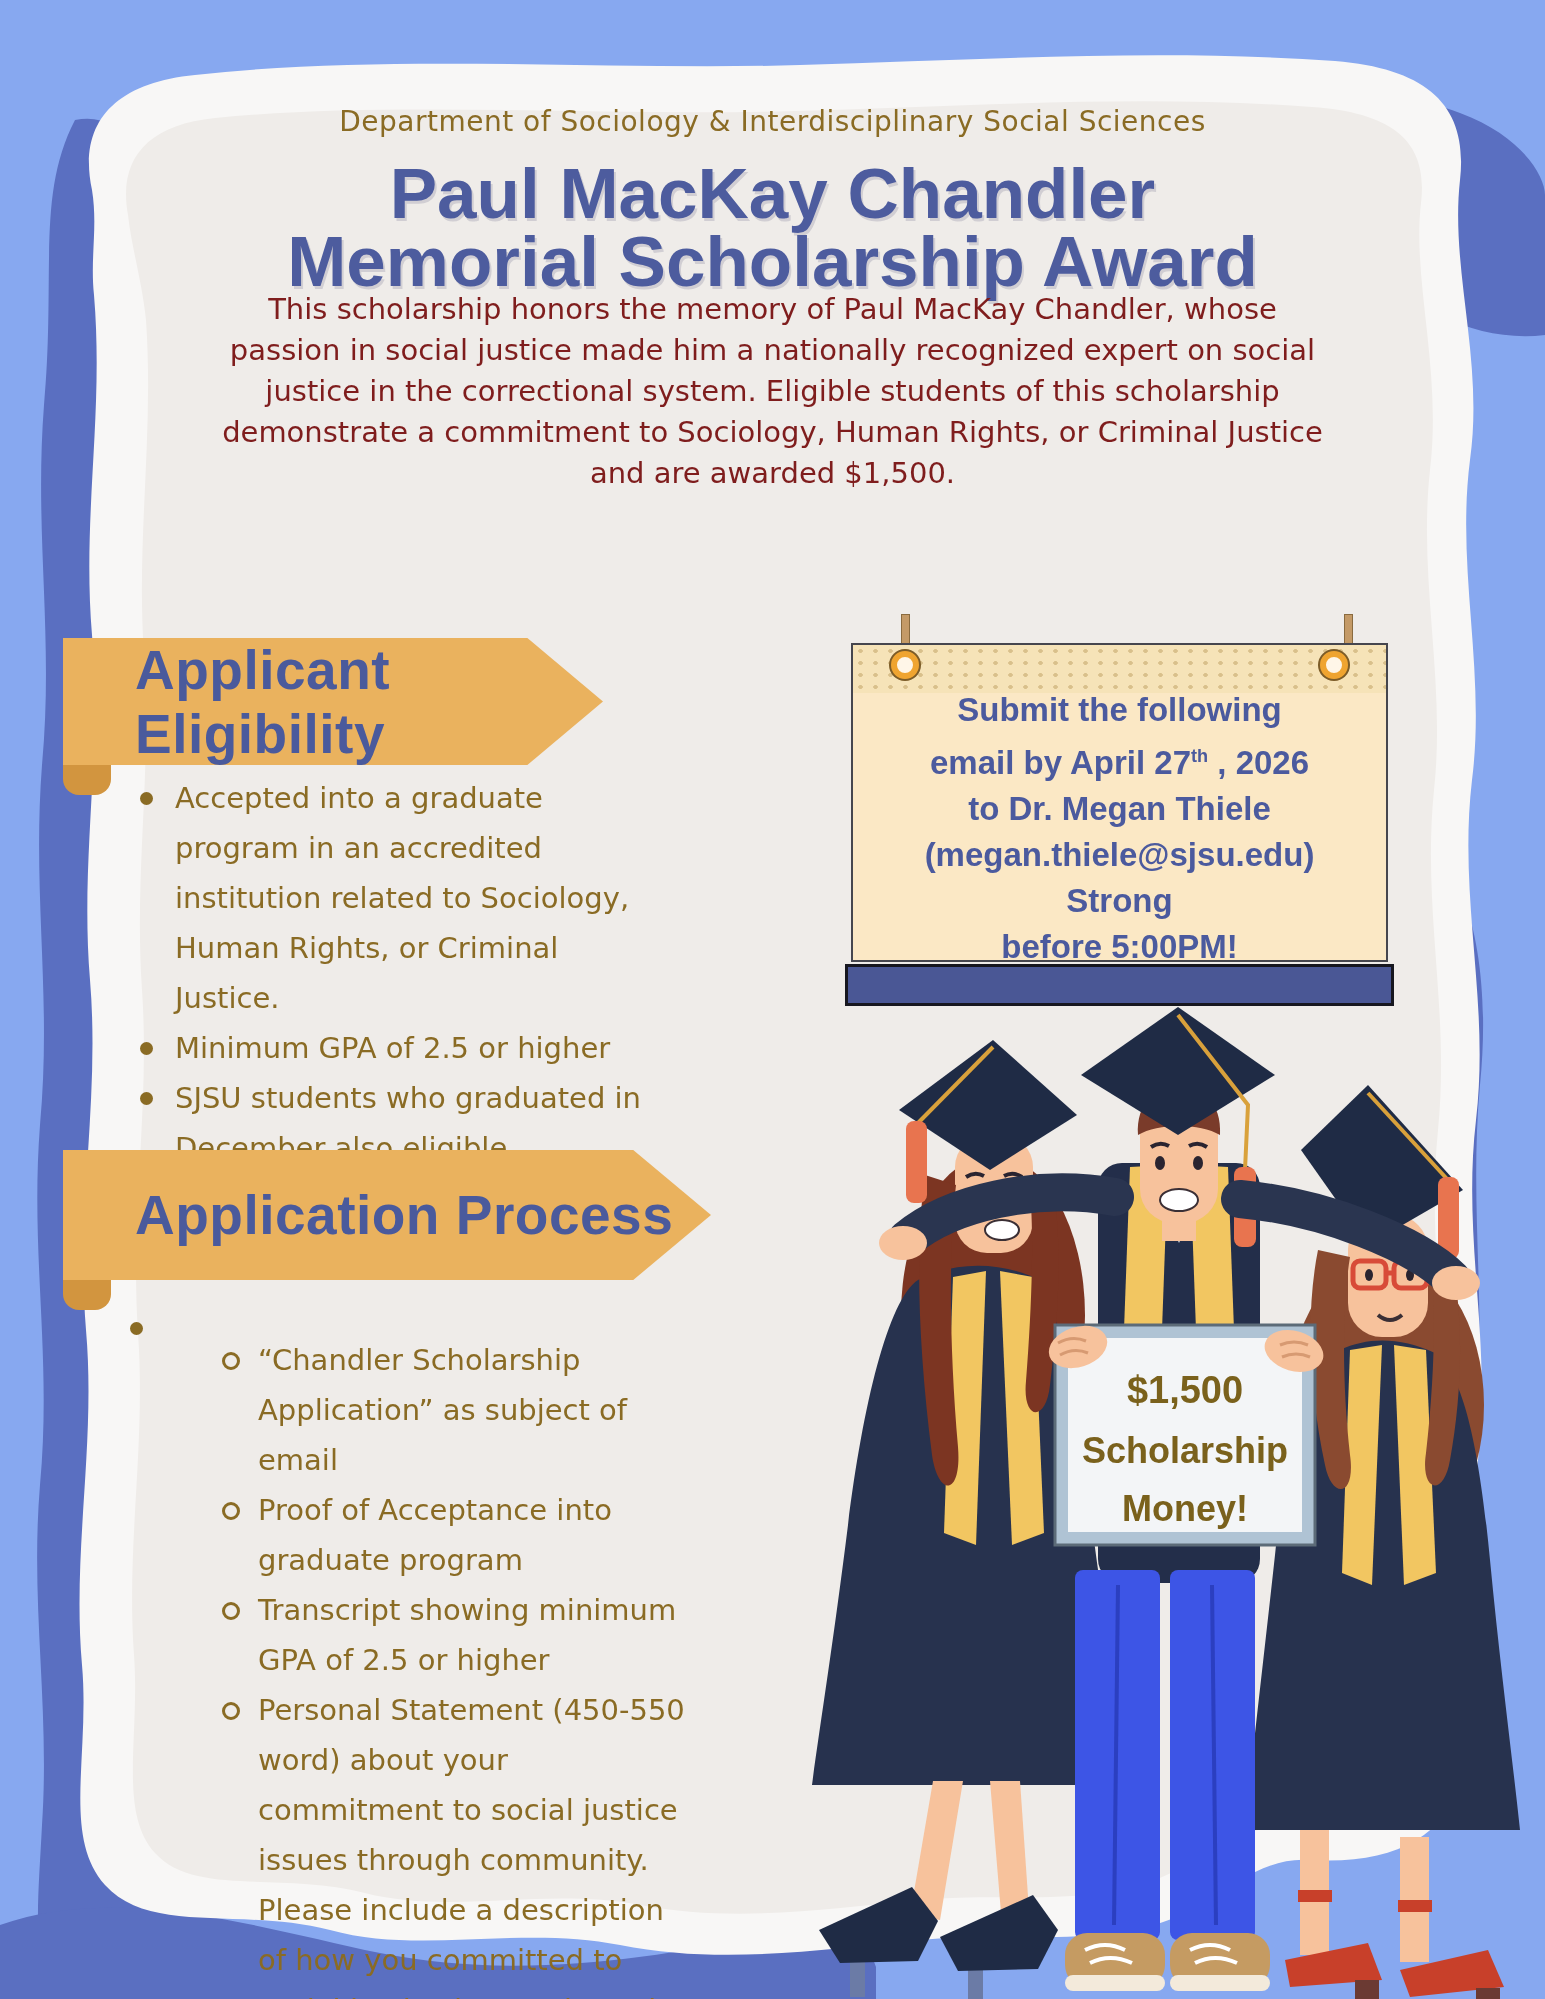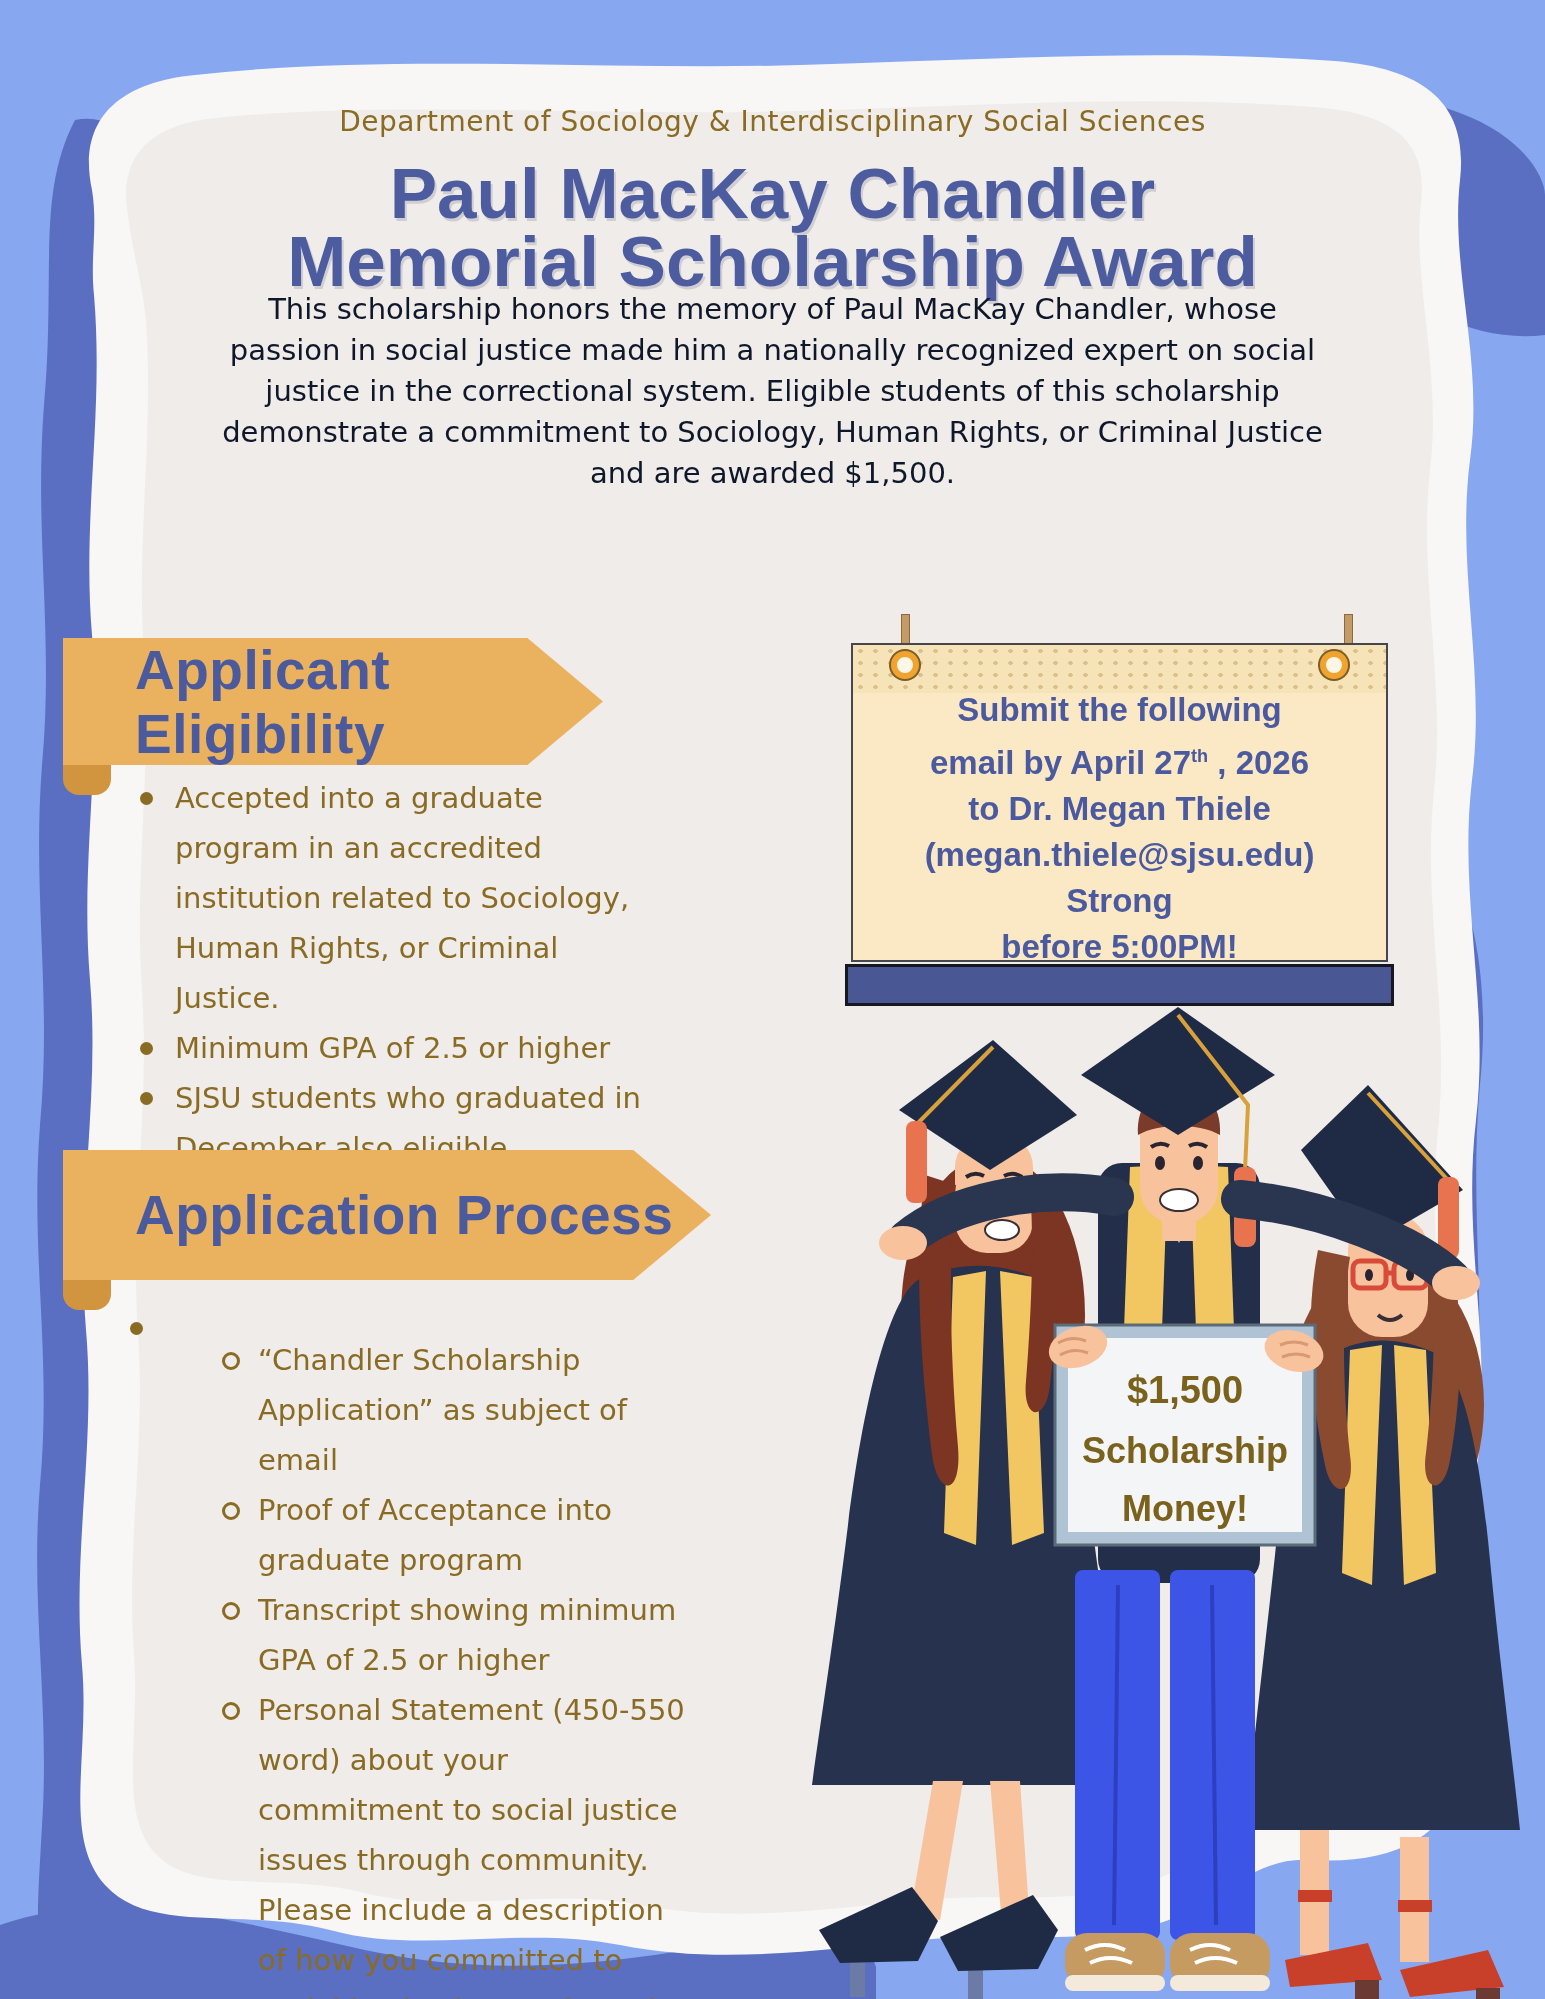--- a/index.html
+++ b/index.html
@@ -8,21 +8,21 @@
   .abs{position:absolute;}
   svg{display:block;}
 
   
   .centered{width:1545px;text-align:center;}
   .dept{top:80px;left:0;font-size:28px;color:#8A6B24;letter-spacing:.5px;}
   .title{left:0;font-size:71px;font-weight:bold;color:#4D5C9E;
          font-family:"Liberation Sans","DejaVu Sans",sans-serif;
          text-shadow:2px 3px 0 rgba(70,70,110,.18);}
   .t1{top:128px;} .t2{top:196px;}
-  .intro{left:0;font-size:29px;color:#0f172a;line-height:41px;}
+  .intro{left:0;font-size:29px;color:#7f1d1d;line-height:41px;}
 
   
   .ribbon{background:#EAB25E;display:flex;align-items:center;
           font-family:"Liberation Sans","DejaVu Sans",sans-serif;
           font-weight:bold;color:#4A5A9C;z-index:3;}
   .ribbon .rtxt{padding-left:72px;font-size:55px;letter-spacing:.5px;}
   #rib1{left:63px;top:613px;width:540px;height:127px;
         clip-path:polygon(0 0,86% 0,100% 50%,86% 100%,0 100%);}
   #rib2{left:63px;top:1125px;width:648px;height:130px;
         clip-path:polygon(0 0,88% 0,100% 50%,88% 100%,0 100%);text-align:center;}

